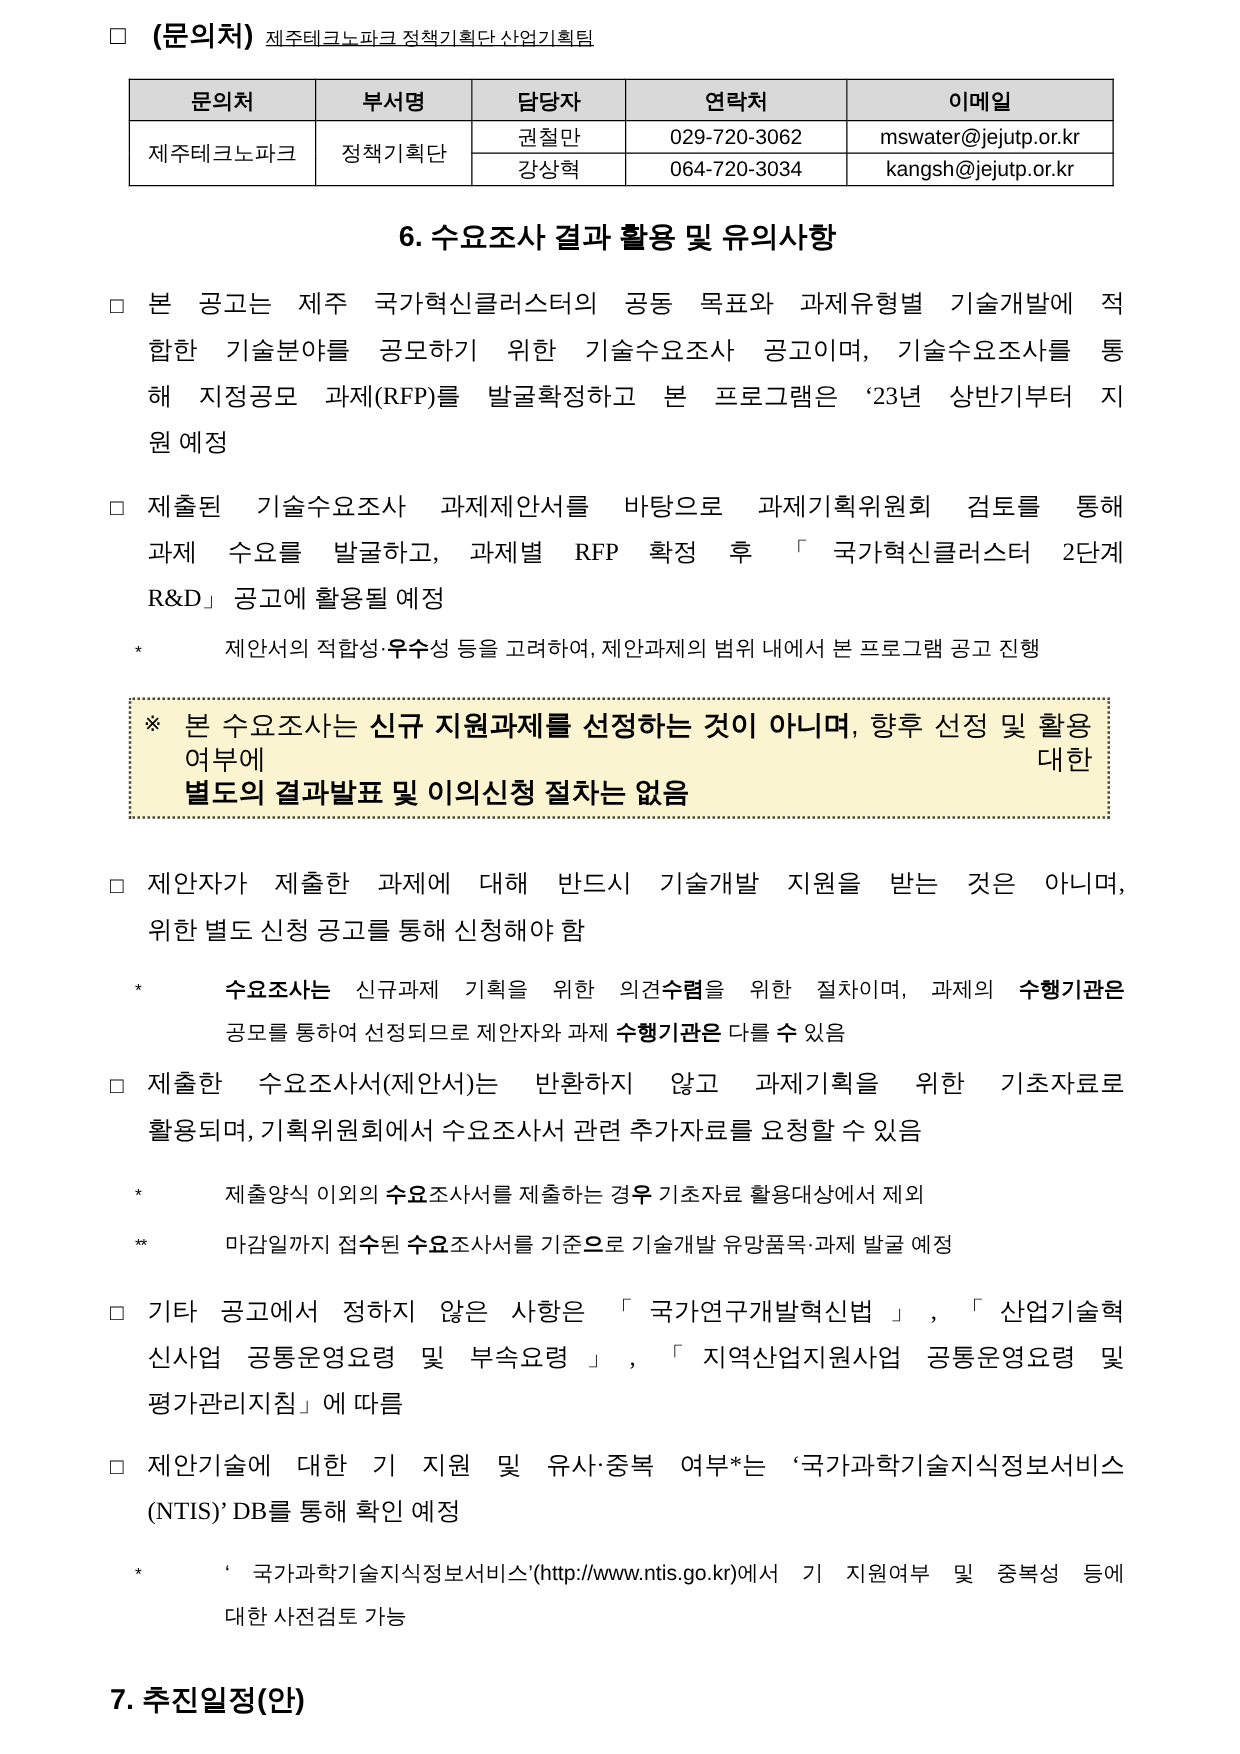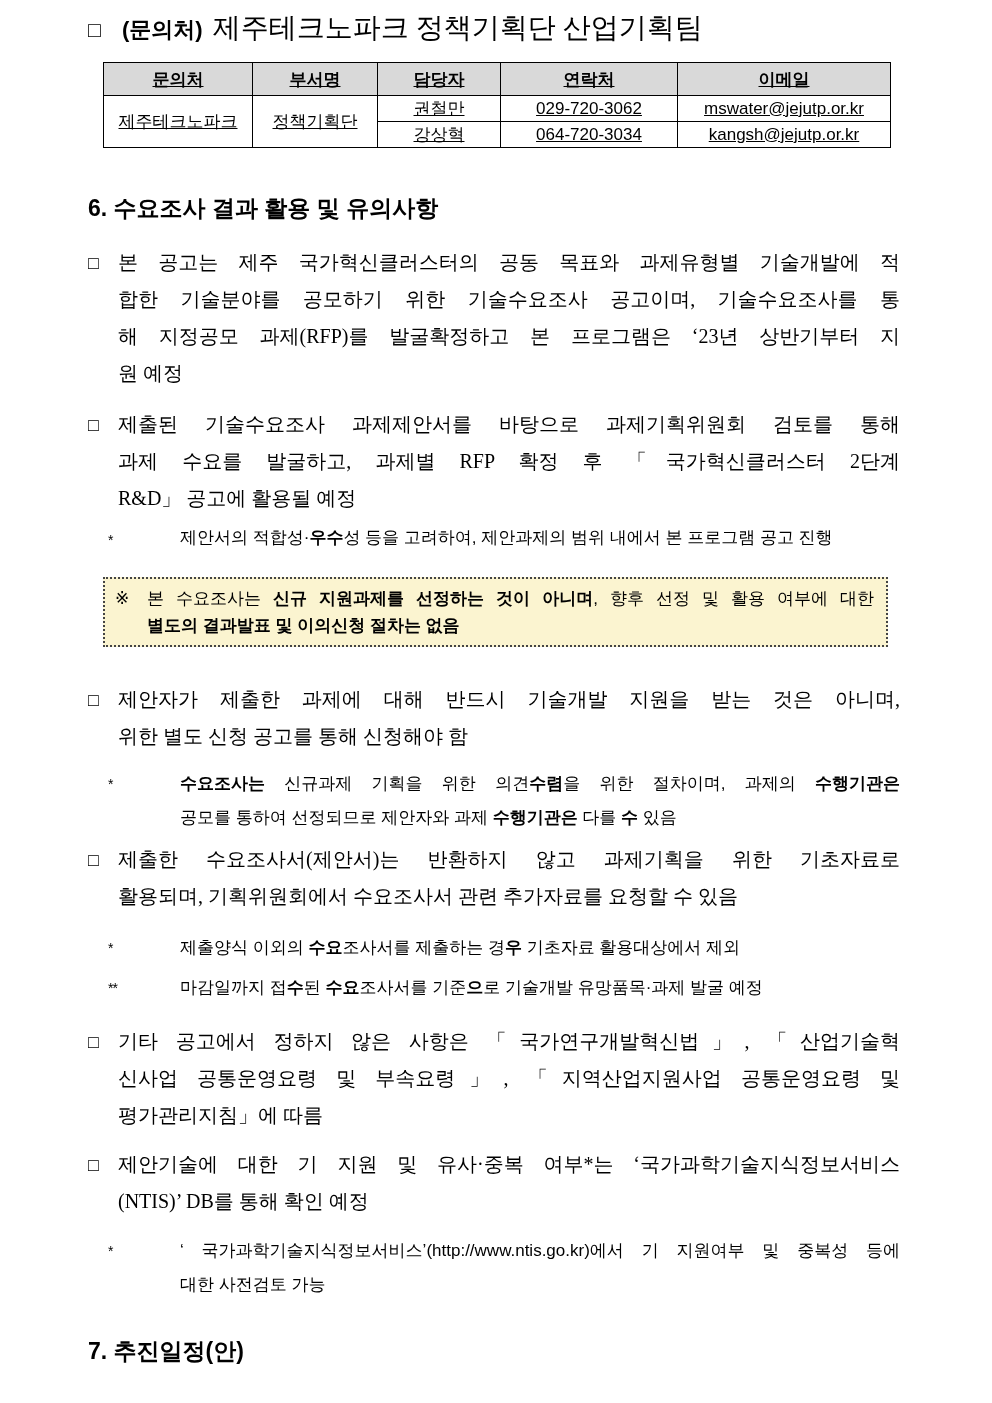--- a/index.html
+++ b/index.html
@@ -14,33 +14,33 @@
     width:992px;height:1403px;overflow:hidden;background:#ffffff;color:var(--text);
     padding:12px 92px 0 88px;
     font-family:"Liberation Serif","DejaVu Serif",serif;
   }
   .bb{font-weight:bold;}
 
   
   .contact-heading{display:flex;align-items:baseline;line-height:32px;}
   .cmarker{width:34px;flex:none;font-size:21px;font-family:"Liberation Sans","DejaVu Sans",sans-serif;}
   .clabel{font-size:22px;font-weight:bold;font-family:"Liberation Sans","DejaVu Sans",sans-serif;margin-right:10px;}
-  .crest{font-size:28px;}
+  .crest{font-size:15px;text-decoration:underline;}
 
   
   .ctable{border-collapse:collapse;table-layout:fixed;width:787px;margin:16px 0 0 15px;
     font-family:"Liberation Sans","DejaVu Sans",sans-serif;}
-  .ctable th,.ctable td{border:1px solid var(--border);text-align:center;vertical-align:middle;padding:0 2px;overflow:hidden;text-decoration:underline;}
+  .ctable th,.ctable td{border:1px solid var(--border);text-align:center;vertical-align:middle;padding:0 2px;overflow:hidden;}
   .ctable th{background:var(--table-header-bg);font-weight:bold;font-size:17px;height:33px;}
   .ctable td{font-size:17px;height:26px;}
 
   
   .sec-title{font-family:"Liberation Sans","DejaVu Sans",sans-serif;font-weight:bold;
     font-size:23px;line-height:32px;margin:0;}
-  #sec6{margin-top:44px;}
+  #sec6{margin-top:24px;text-align:center;}
   #sec7{margin-top:33px;}
 
   
   .para{display:flex;}
   .pmarker{width:30px;flex:none;font-size:18px;line-height:37px;padding-top:1px;}
   .plines{flex:1;min-width:0;}
   .para .line{font-size:20px;line-height:37px;text-align:justify;text-align-last:justify;}
   .para .line.last{text-align-last:left;}
   #p1{margin-top:20px;}
   #p2{margin-top:14px;}
@@ -61,21 +61,21 @@
   #noteC{margin-top:16px;}
   #noteD{margin-top:6px;}
   #noteE{margin-top:14px;}
 
   
   .notice{margin:20px 12px 0 15px;background:var(--notice-bg);border:2px dotted #444;
     padding:6px 12px 6px 10px;display:flex;
     font-family:"Liberation Sans","DejaVu Sans",sans-serif;}
   .nomarker{width:32px;flex:none;font-size:17px;line-height:27px;}
   .nolines{flex:1;min-width:0;}
-  .notice .line{font-size:17px;line-height:27px;text-align:justify;text-align-last:justify;}
+  .notice .line{font-size:22px;line-height:27px;text-align:justify;text-align-last:justify;}
   .notice .line.last{text-align-last:left;}
 </style>
 </head>
 <body>
 
 <div class="page">
 
   <div class="contact-heading">
     <span class="cmarker">□</span>
     <span class="clabel">(문의처)</span>

